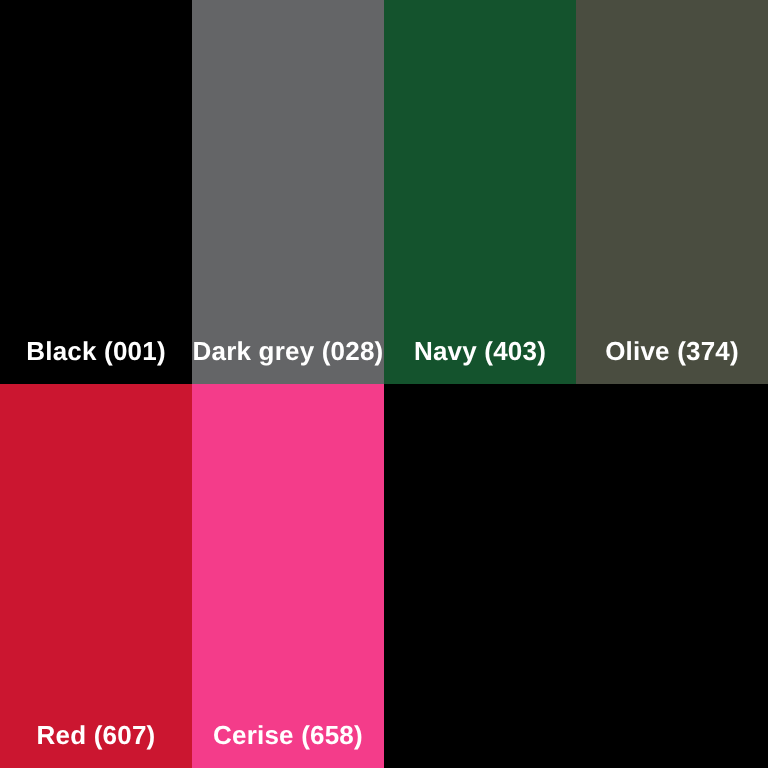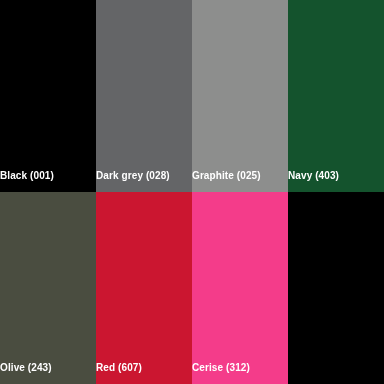--- a/index.html
+++ b/index.html
@@ -26,50 +26,47 @@
     height: 192px;
     box-sizing: border-box;
     display: flex;
     align-items: flex-end;
     justify-content: center;
     overflow: hidden;
   }
   .swatch-label {
     display: block;
     width: 104px;
-    text-align: left;
+    text-align: center;
     color: #ffffff;
     font-family: "Liberation Sans", sans-serif;
-    font-size: 10px;
+    font-size: 13px;
     font-weight: bold;
     line-height: 11px;
     letter-spacing: 0.1px;
     white-space: nowrap;
     margin-bottom: 11px;
     user-select: none;
   }
 </style>
 </head>
 <body>
 
 <div id="swatch-grid" style="grid-template-columns: repeat(4, 96px); grid-template-rows: repeat(2, 192px);">
     <div class="swatch" style="background-color: rgb(0, 0, 0);">
       <span class="swatch-label" style="color: rgb(255, 255, 255);">Black (001)</span>
     </div>
     <div class="swatch" style="background-color: rgb(100, 101, 103);">
       <span class="swatch-label" style="color: rgb(255, 255, 255);">Dark grey (028)</span>
     </div>
-    <div class="swatch" style="background-color: rgb(141, 142, 141);">
-      <span class="swatch-label" style="color: rgb(255, 255, 255);">Graphite (025)</span>
-    </div>
     <div class="swatch" style="background-color: #14532d;">
       <span class="swatch-label" style="color: rgb(255, 255, 255);">Navy (403)</span>
     </div>
     <div class="swatch" style="background-color: rgb(74, 77, 64);">
-      <span class="swatch-label" style="color: rgb(255, 255, 255);">Olive (243)</span>
+      <span class="swatch-label" style="color: rgb(255, 255, 255);">Olive (374)</span>
     </div>
     <div class="swatch" style="background-color: rgb(203, 22, 48);">
       <span class="swatch-label" style="color: rgb(255, 255, 255);">Red (607)</span>
     </div>
     <div class="swatch" style="background-color: rgb(244, 60, 138);">
-      <span class="swatch-label" style="color: rgb(255, 255, 255);">Cerise (312)</span>
+      <span class="swatch-label" style="color: rgb(255, 255, 255);">Cerise (658)</span>
     </div>
   </div>
 
 </body></html>

